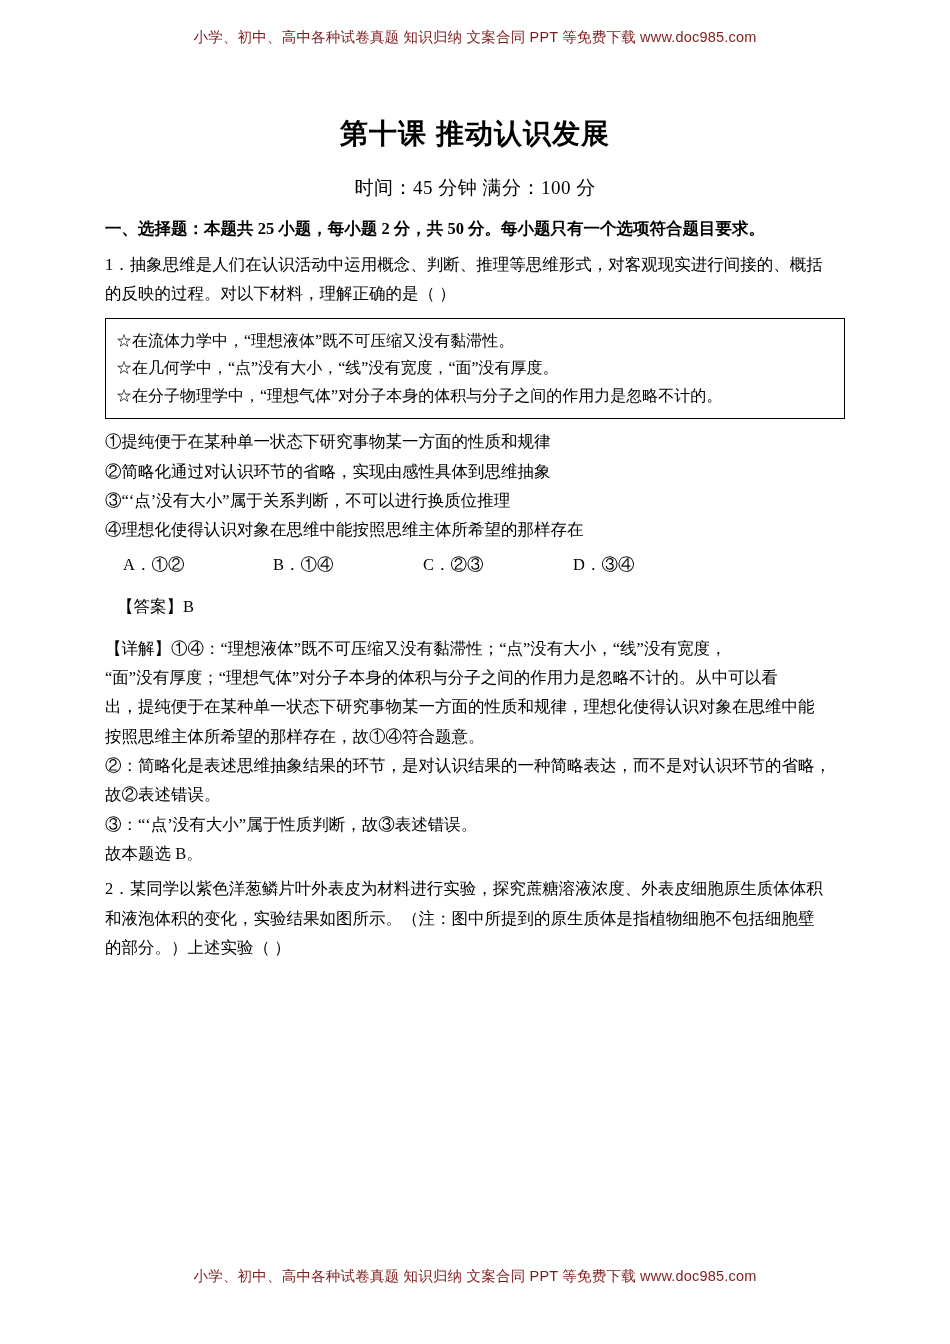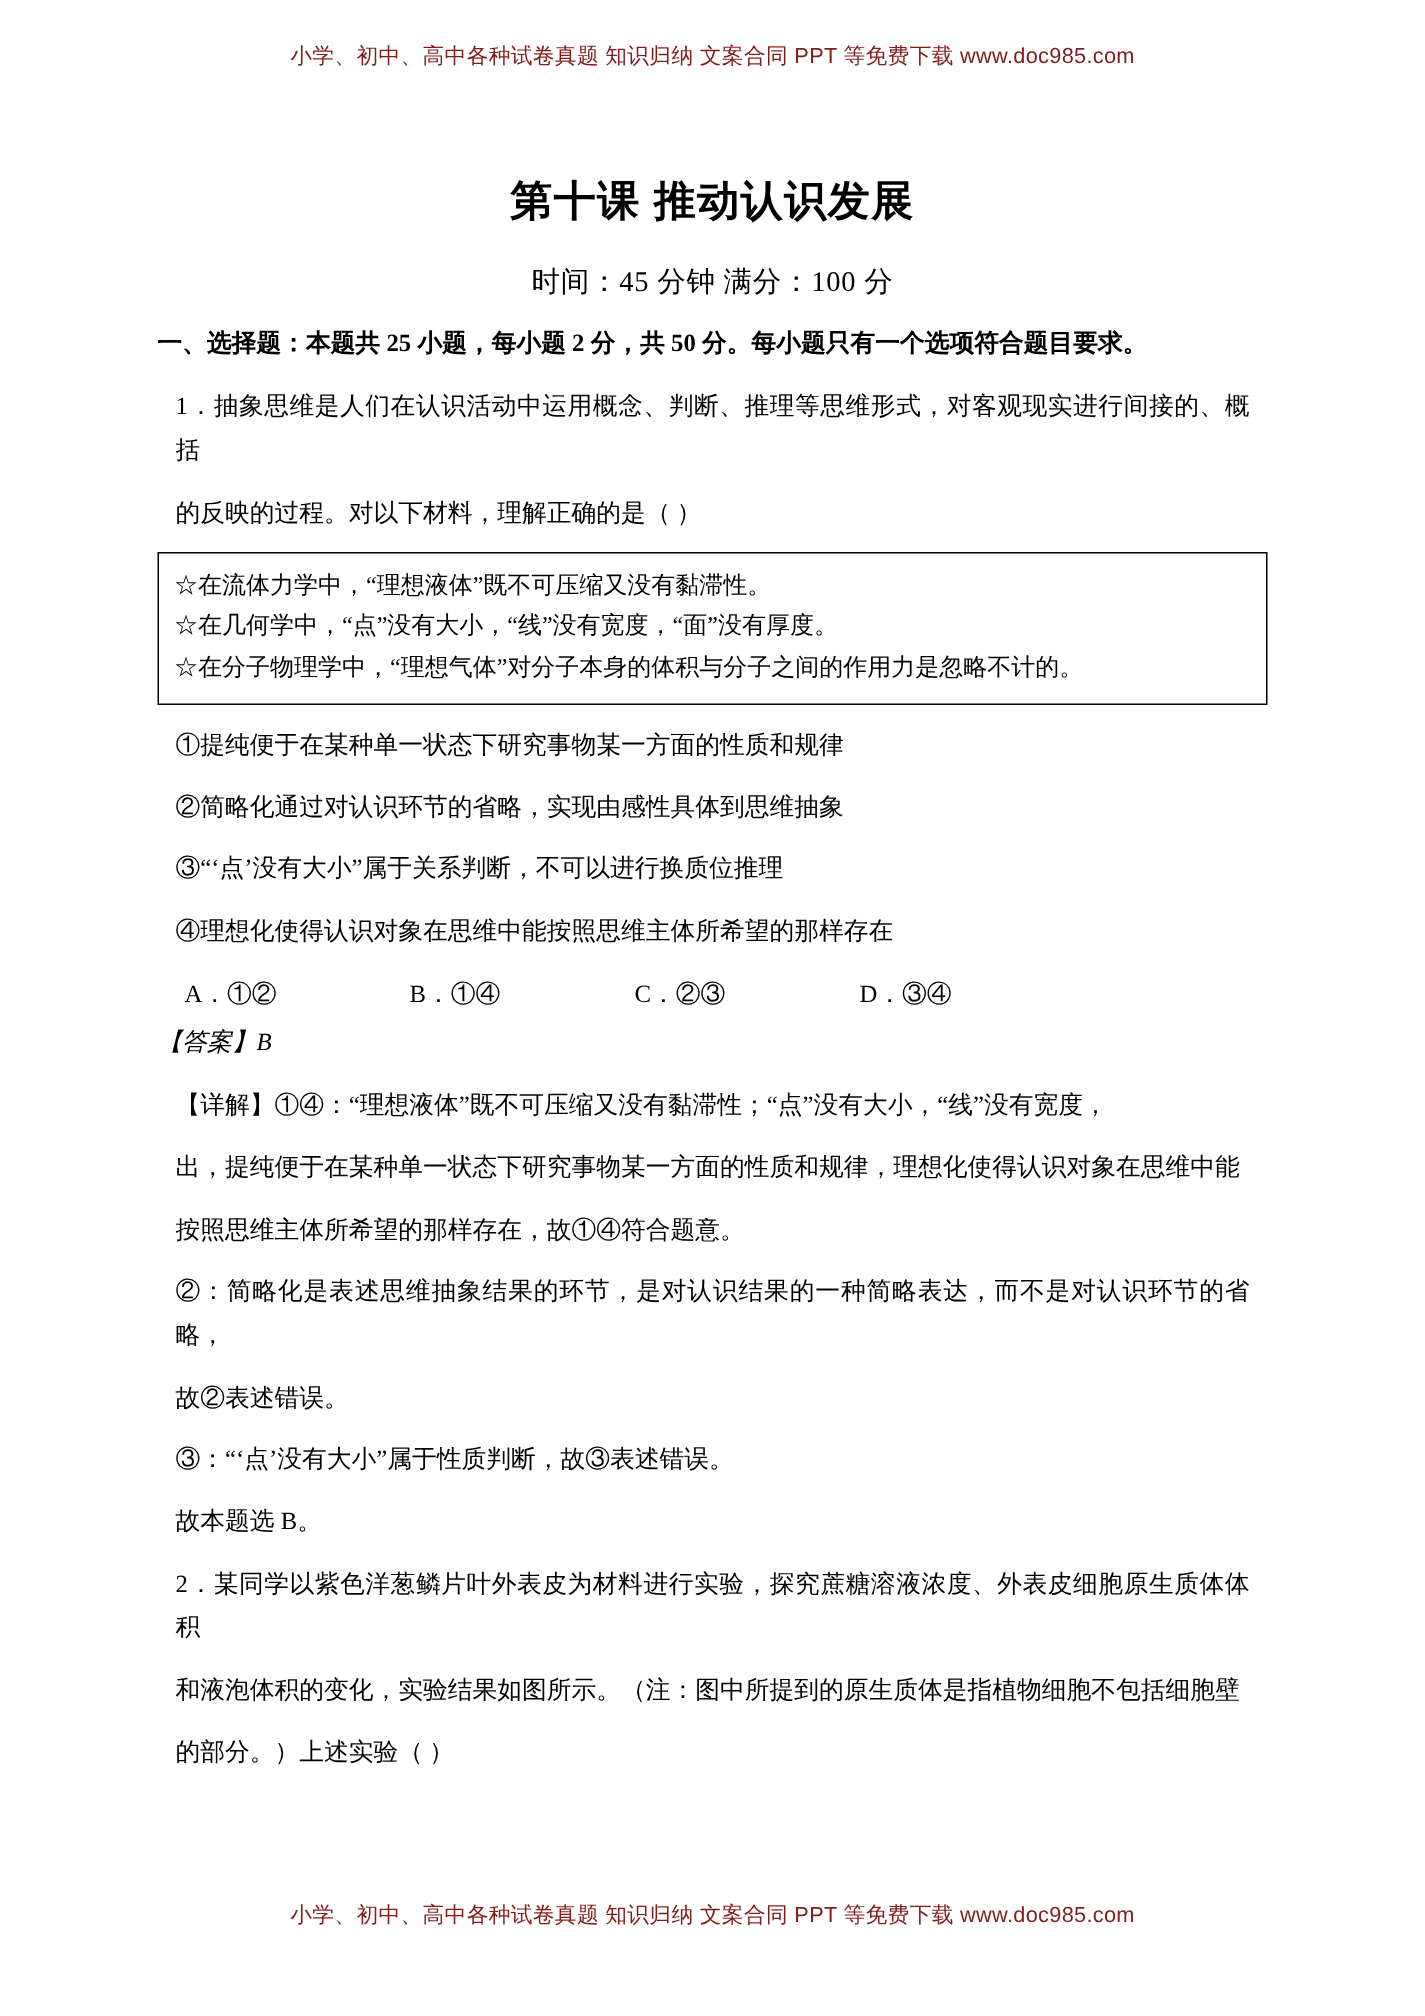--- a/index.html
+++ b/index.html
@@ -54,21 +54,21 @@
   }
   .section-head {
     font-weight: bold;
     font-size: 16.5px;
     margin-top: 14px;
     line-height: 1.75;
   }
   p.body-line {
     font-size: 16.5px;
     line-height: 1.78;
-    margin: 12px;
+    margin: 0;
     text-align: justify;
   }
   .q-block {
     margin-top: 6px;
   }
   .material-box {
     border: 1.3px solid #000000;
     padding: 8px 10px 9px 10px;
     margin: 9px 0 8px 0;
     font-family: Liberation Serif, serif;
@@ -85,22 +85,21 @@
     margin: 4px 0 2px 0;
     padding-left: 18px;
   }
   .options-row .opt {
     width: 150px;
     flex: 0 0 150px;
   }
   .answer-line {
     font-size: 16.5px;
     line-height: 1.8;
-    margin: 0;
-    font-style: italic;
+    margin: 12px;
   }
 </style>
 </head>
 <body>
 
 <div class="page">
 
   <div class="watermark watermark-top">小学、初中、高中各种试卷真题 知识归纳 文案合同 PPT 等免费下载  www.doc985.com</div>
 
   <div class="doc-title">第十课 推动认识发展</div>
@@ -127,20 +126,21 @@
     <div class="options-row">
       <span class="opt">A．①②</span>
       <span class="opt">B．①④</span>
       <span class="opt">C．②③</span>
       <span class="opt">D．③④</span>
     </div>
 
     <p class="answer-line">【答案】B</p>
 
     <p class="body-line">【详解】①④：“理想液体”既不可压缩又没有黏滞性；“点”没有大小，“线”没有宽度，</p>
+    <p class="body-line">“面”没有厚度；“理想气体”对分子本身的体积与分子之间的作用力是忽略不计的。从中可以看</p>
     <p class="body-line">出，提纯便于在某种单一状态下研究事物某一方面的性质和规律，理想化使得认识对象在思维中能</p>
     <p class="body-line">按照思维主体所希望的那样存在，故①④符合题意。</p>
     <p class="body-line">②：简略化是表述思维抽象结果的环节，是对认识结果的一种简略表达，而不是对认识环节的省略，</p>
     <p class="body-line">故②表述错误。</p>
     <p class="body-line">③：“‘点’没有大小”属于性质判断，故③表述错误。</p>
     <p class="body-line">故本题选 B。</p>
   </div>
 
   <div class="q-block">
     <p class="body-line">2．某同学以紫色洋葱鳞片叶外表皮为材料进行实验，探究蔗糖溶液浓度、外表皮细胞原生质体体积</p>

